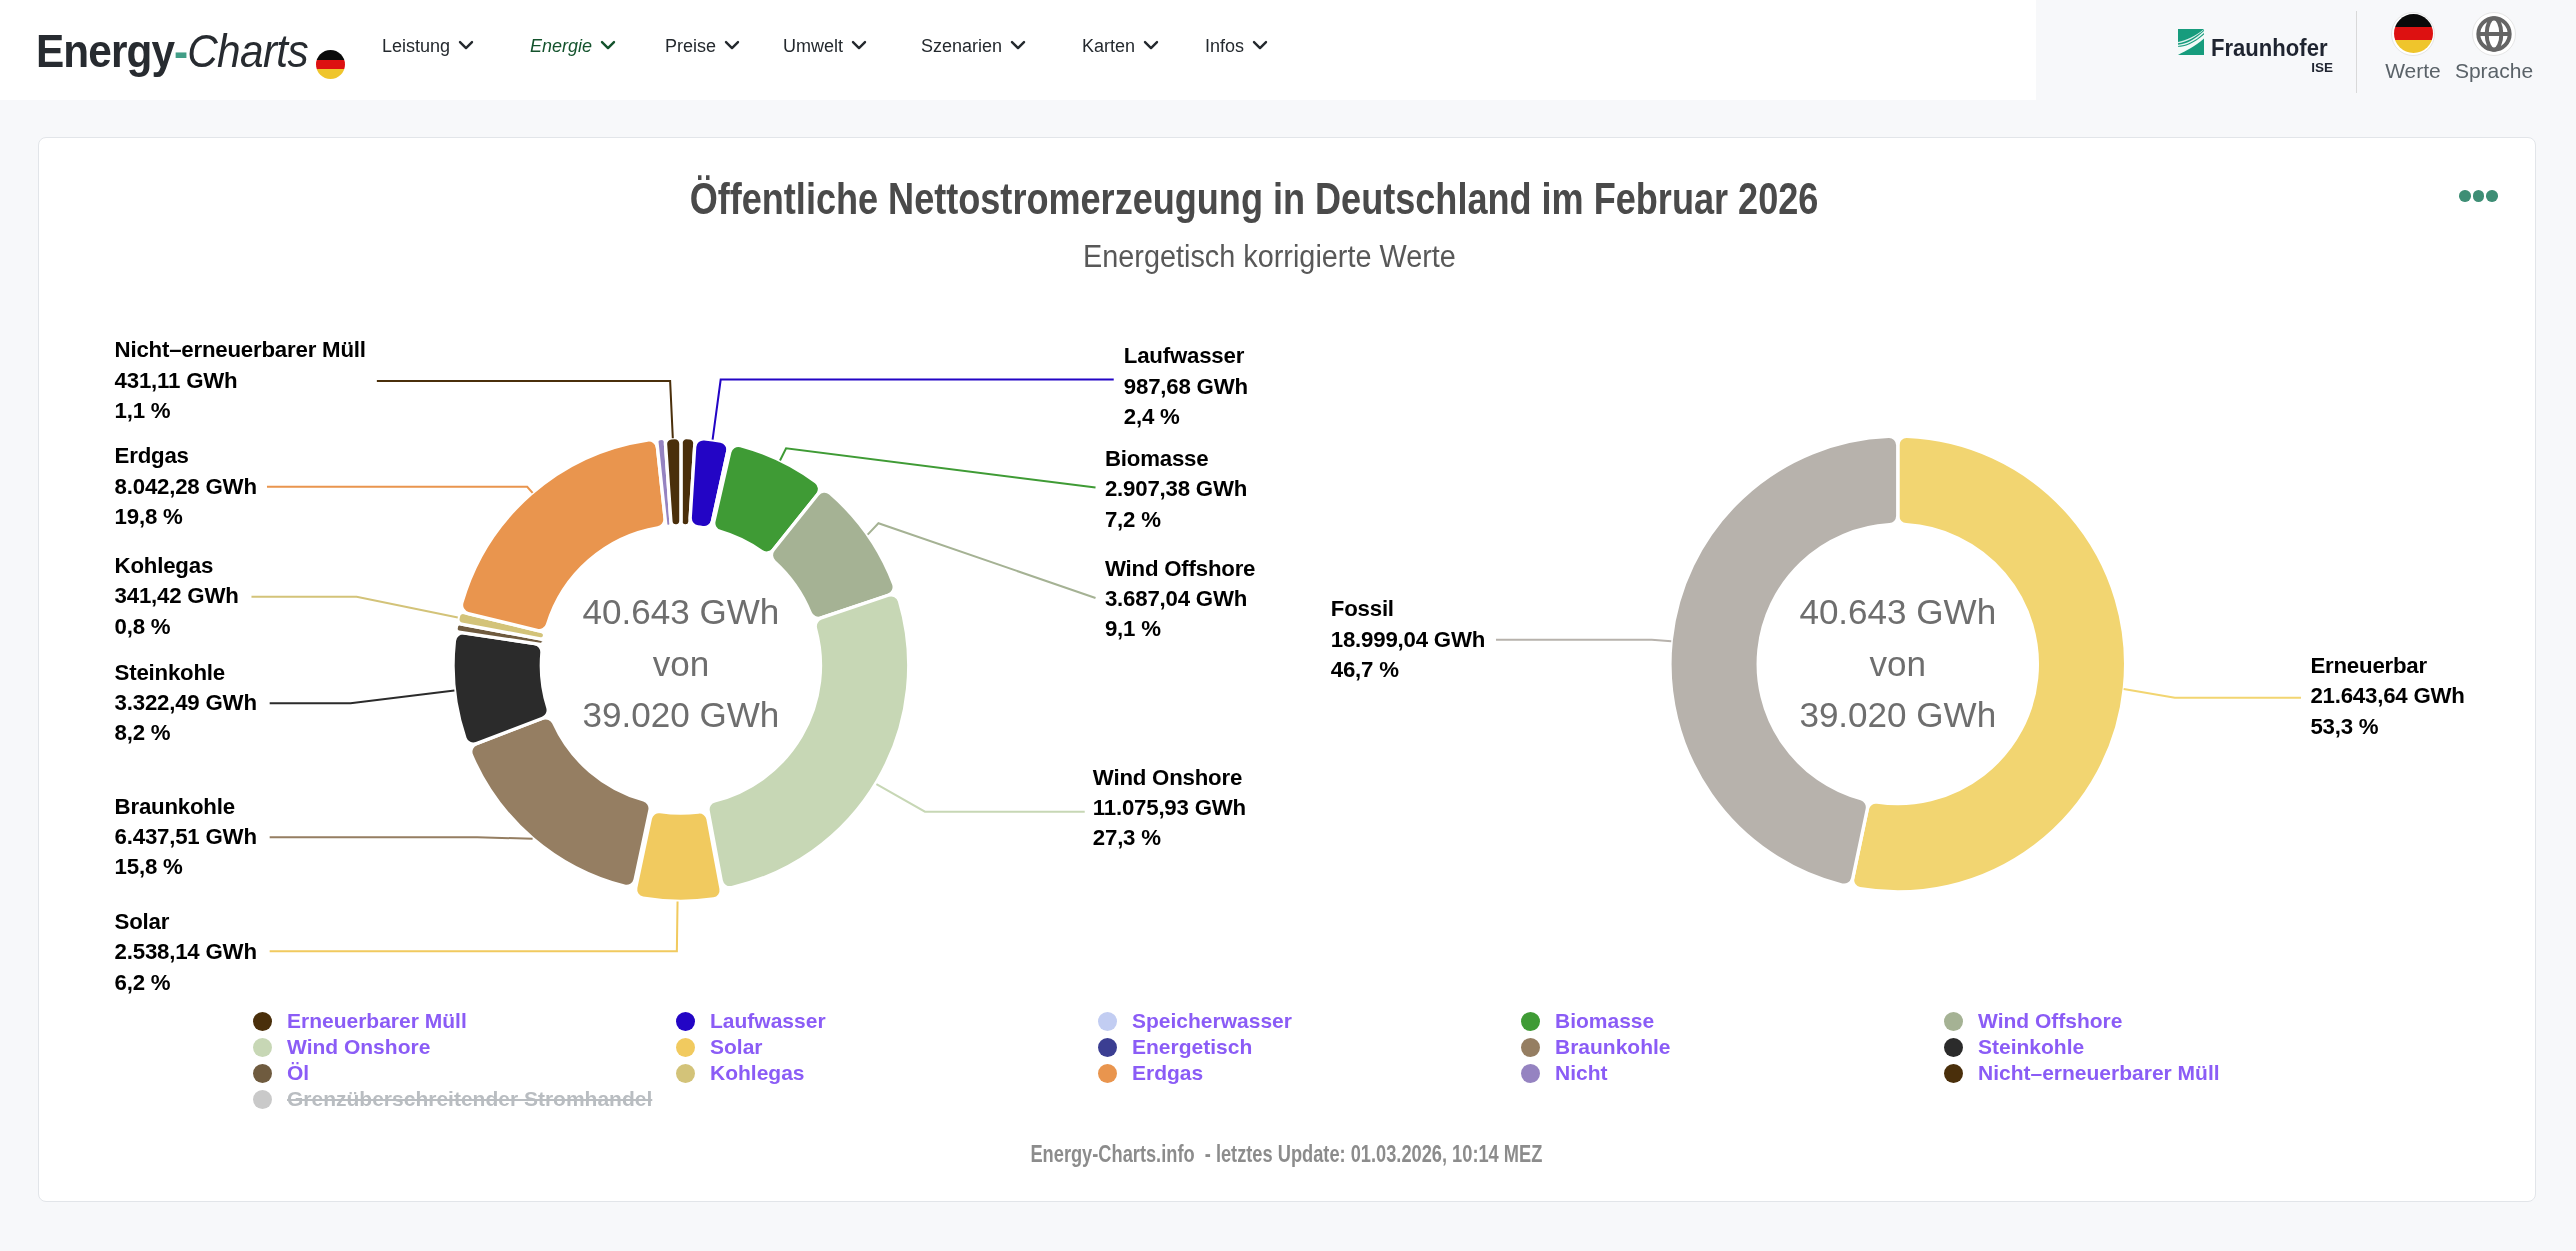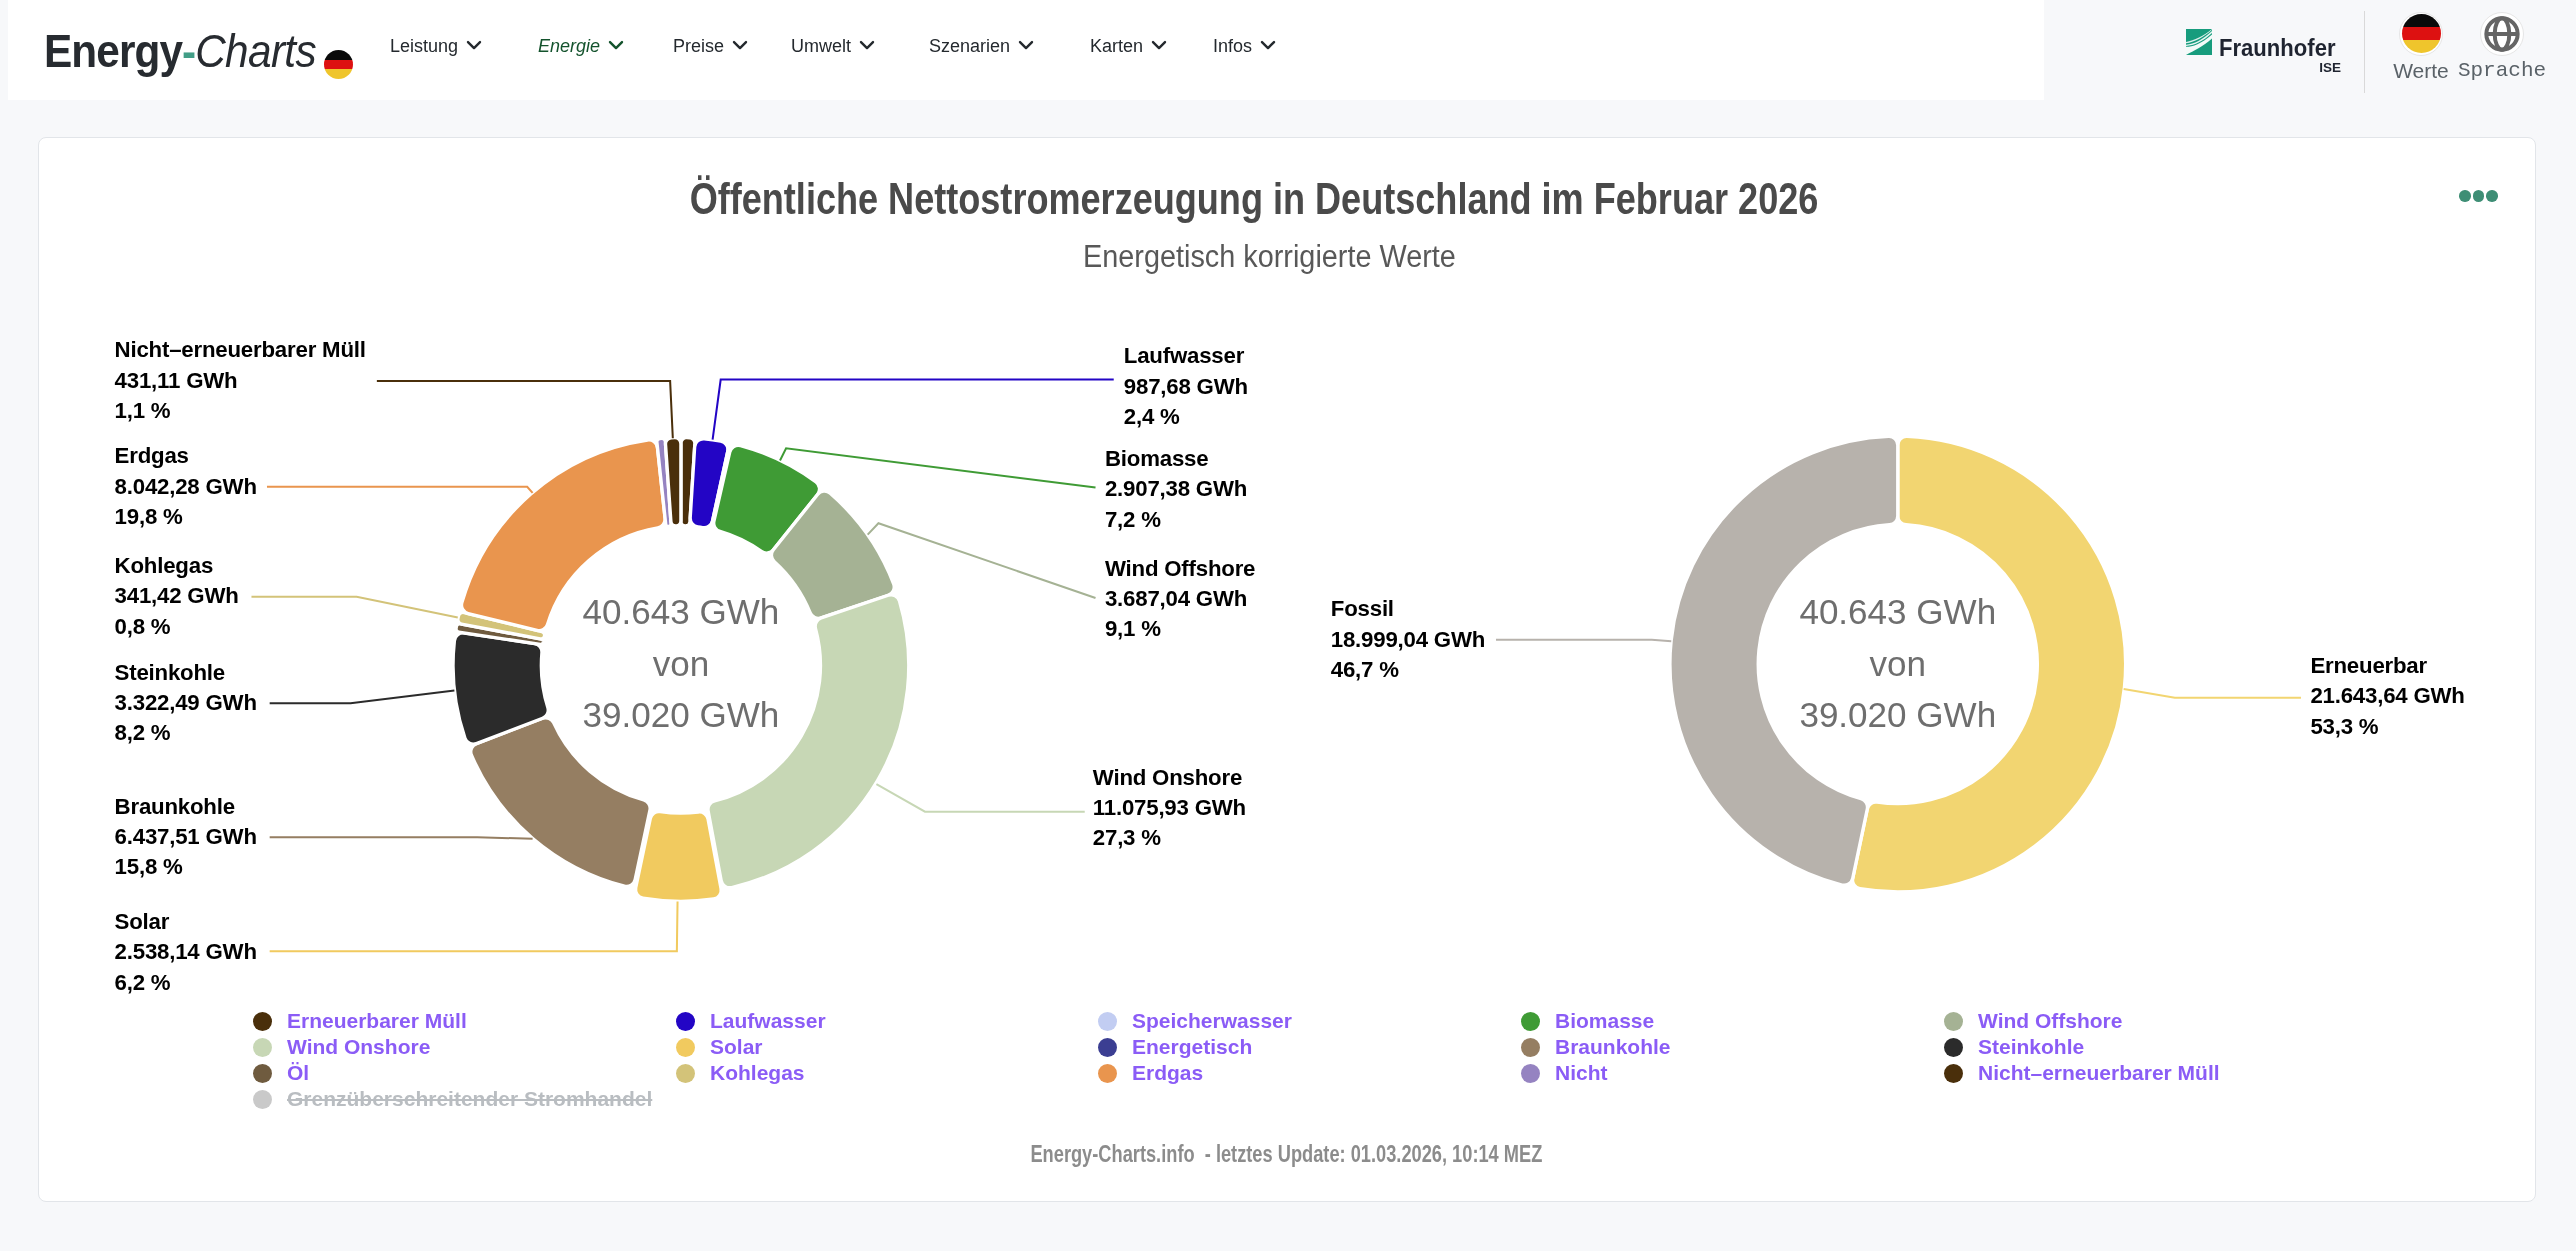--- a/index.html
+++ b/index.html
@@ -1,18 +1,18 @@
 <!DOCTYPE html>
 <html lang="de" style="font-size:10.8px"><head>
 <meta charset="utf-8">
 <title>Energy-Charts</title>
 <style>
 * { margin:0; padding:0; box-sizing:border-box; }
 html,body { width:2576px; height:1252px; background:#f7f8fa; font-family:"Liberation Sans", sans-serif; overflow:hidden; }
-#header { position:absolute; left:8px; top:0; width:2036px; height:100px; background:#fff; }
+#header { position:absolute; left:0; top:0; width:2036px; height:100px; background:#fff; }
 #logo { position:absolute; left:36px; top:27px; font-size:47px; font-weight:700; color:#272b30; letter-spacing:-1px; line-height:47px; transform:scaleX(0.9); transform-origin:0 0; white-space:nowrap; }
 #logo .ital { font-style:italic; font-weight:400; letter-spacing:-0.7px;}
 #logo .hy { color:#429e87; }
 #flag1 { position:absolute; left:316px; top:50px; width:29px; height:29px; border-radius:50%;
   background:linear-gradient(to bottom, #0a0a0a 0 34%, #dd1111 34% 67%, #efc52c 67% 100%); }
 .nav { position:absolute; top:36px; font-size:18px; color:#24292e; white-space:nowrap; }
 .nav.active { color:#14532d;font-style:italic; }
 .chev { margin-left:8px; vertical-align:1.3px; }
 #fr-name { position:absolute; left:2211px; top:34px; font-size:24px; font-weight:700; color:#1f2430; transform:scaleX(0.92); transform-origin:0 0;}
 #fr-ise { position:absolute; left:2291px; top:60px; font-size:13.5px; font-weight:700; color:#1f2430; width:42px; text-align:right;}
@@ -74,21 +74,21 @@
       <div id="flag2"></div>
     </div>
   <div class="hlbl" style="left:2368px; width:90px;">Werte</div>
   <div class="hbtn" style="left:2472px">
       <svg width="36" height="36" viewBox="0 0 54 54">
 <circle cx="27" cy="27" r="23.5" fill="none" stroke="#656565" stroke-width="6"></circle>
 <ellipse cx="27" cy="27" rx="11" ry="23.5" fill="none" stroke="#656565" stroke-width="6"></ellipse>
 <line x1="3" y1="27" x2="51" y2="27" stroke="#656565" stroke-width="6"></line>
 </svg>
     </div>
-  <div class="hlbl" style="left:2449px; width:90px;font-family:Liberation Mono, monospace;">Sprache</div>
+  <div class="hlbl" style="left:2449px; width:90px;">Sprache</div>
 </div>
 <div id="card"></div>
 <div id="title">Öffentliche Nettostromerzeugung in Deutschland im Februar 2026</div>
 <div id="subtitle">Energetisch korrigierte Werte</div>
 <div id="dots"><span></span><span></span><span></span></div>
 <svg width="2576" height="1252" style="position:absolute;left:0;top:0" viewBox="0 0 3821 1857">
 <path d="M1010.00,657.27 A8.2,8.2 0 0 1 1018.37,649.10 A338,338 0 0 1 1022.86,649.24 A8.2,8.2 0 0 1 1030.70,657.92 L1023.40,773.95 A6.6,6.6 0 0 1 1016.63,780.11 A207,207 0 0 0 1016.37,780.10 A6.6,6.6 0 0 1 1010.00,773.53 Z" fill="#4a2f0b" stroke="#ffffff" stroke-width="5" stroke-linejoin="round"></path>
 <path d="M1030.39,662.90 A13.0,13.0 0 0 1 1044.70,650.79 A338,338 0 0 1 1069.02,654.19 A13.0,13.0 0 0 1 1079.45,669.77 L1056.96,772.46 A13.0,13.0 0 0 1 1042.24,782.53 A207,207 0 0 0 1035.18,781.54 A13.0,13.0 0 0 1 1023.79,767.82 Z" fill="#2305c5" stroke="#ffffff" stroke-width="5" stroke-linejoin="round"></path>
 <path d="M1082.02,658.02 A1.2,1.2 0 0 1 1083.48,657.08 A338,338 0 0 1 1084.19,657.24 A1.2,1.2 0 0 1 1085.12,658.71 L1056.38,784.28 A1.0,1.0 0 0 1 1055.24,785.00 A207,207 0 0 0 1055.20,785.00 A1.0,1.0 0 0 1 1054.47,783.85 Z" fill="#c2cdf2" stroke="#ffffff" stroke-width="5" stroke-linejoin="round"></path>
 <path d="M1082.43,670.44 A13.0,13.0 0 0 1 1098.51,660.79 A338,338 0 0 1 1210.32,714.76 A13.0,13.0 0 0 1 1212.77,733.35 L1147.13,815.46 A13.0,13.0 0 0 1 1129.47,817.96 A207,207 0 0 0 1068.01,788.30 A13.0,13.0 0 0 1 1058.98,772.92 Z" fill="#3f9b35" stroke="#ffffff" stroke-width="5" stroke-linejoin="round"></path>

